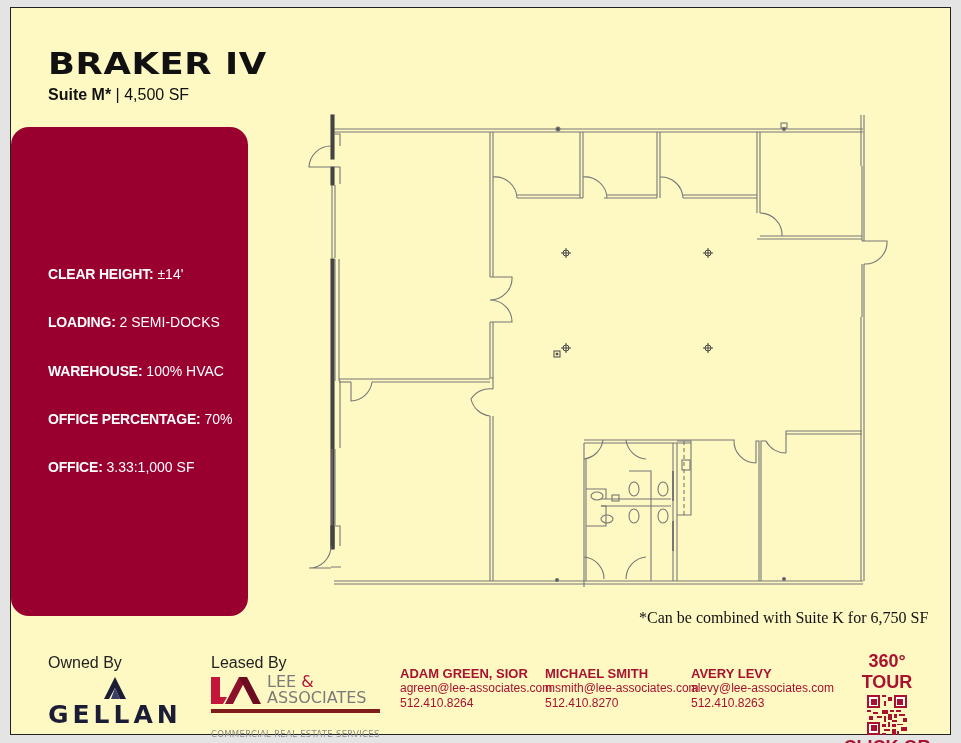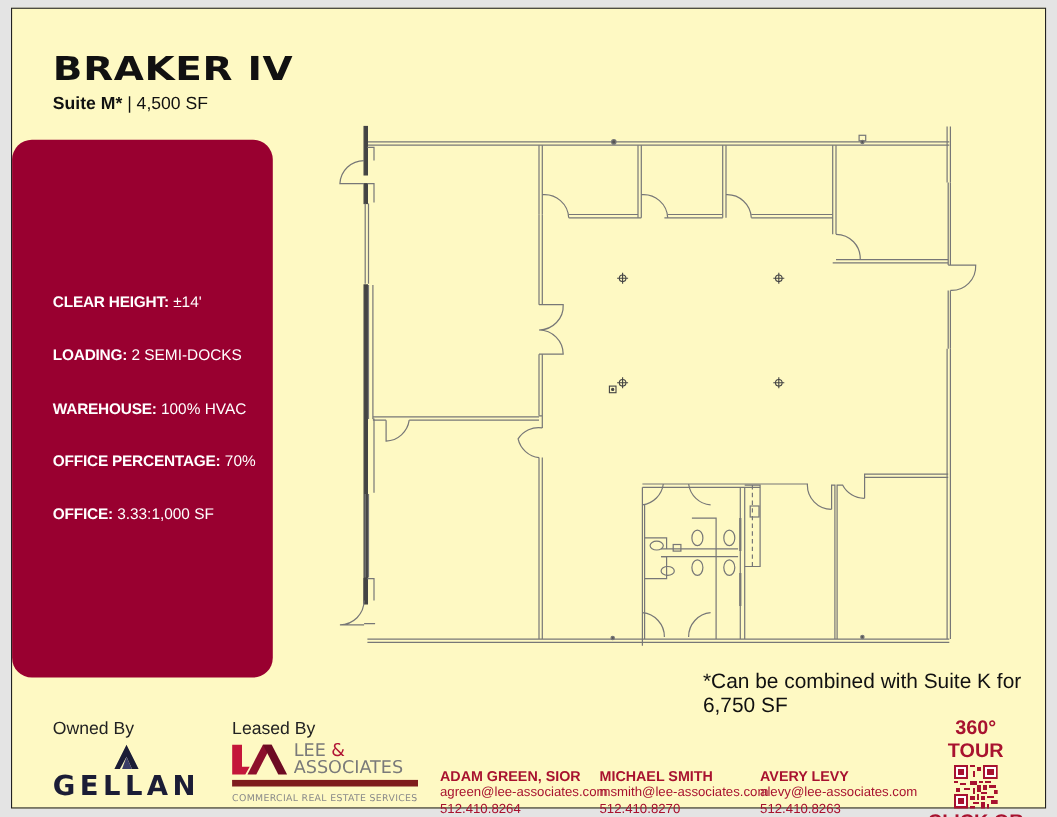--- a/index.html
+++ b/index.html
@@ -17,30 +17,30 @@
     transform: scaleX(1.18); transform-origin: left center;
   }
   .subtitle { position: absolute; left: 37px; top: 78px; font-size: 16px; color: #111; }
   .subtitle b { font-weight: bold; }
   .panel {
     position: absolute; left: 0px; top: 119px; width: 237px; height: 489px; background: #990030; border-radius: 18px;
   }
   .spec { position: absolute; left: 37px; color: #ffffff; font-size: 14px; font-family: "Liberation Sans", sans-serif; }
   .spec .k { font-weight: bold; letter-spacing: -0.2px; }
   .plan { position: absolute; left: 293px; top: 106px; }
-  .note { position: absolute; left: 628px; top: 601px; font-size: 19px; color: #111; }
+  .note { position: absolute; left: 628px; top: 601px; font-size: 16px; color: #111; font-family: Liberation Serif, serif; }
   .label-sm { position: absolute; font-size: 16px; color: #222; }
   .agellan { position: absolute; left: 37px; top: 668px; display: flex; align-items: center; flex-direction: column; }
   .agellan-text { font-size: 25px; font-weight: bold; color: #1b1d36; letter-spacing: 4px; font-family: "DejaVu Sans", sans-serif; }
   .lee { position: absolute; left: 200px; top: 666px; }
   .lee-top { display: flex; align-items: center; }
   .lee-words { margin-left: 6px; line-height: 16px; font-size: 16px; color: #7a7a7a; font-family: "DejaVu Sans", sans-serif; }
   .lee-words .amp { color: #b01535; }
-  .lee-sub { margin-top: 3px; border-top: 6px solid #7f1d1d; padding-top: 6px; font-size: 8.5px; color: #8a8a8a; letter-spacing: 0.3px; font-family: "DejaVu Sans", sans-serif; }
-  .contact { position: absolute; top: 658px; color: #a8122f; font-size: 12px; line-height: 15px; margin-top: 32px; }
+  .lee-sub { margin-top: 3px; border-top: 4px solid #7f1d1d; padding-top: 16px; font-size: 8.5px; color: #8a8a8a; letter-spacing: 0.3px; font-family: "DejaVu Sans", sans-serif; }
+  .contact { position: absolute; top: 658px; color: #a8122f; font-size: 12px; line-height: 15px; }
   .contact .nm { font-weight: bold; font-size: 13px; }
   .tour { position: absolute; left: 832px; top: 643px; width: 88px; text-align: center; color: #a8122f; font-weight: bold; font-size: 18px; }
   .qr { width: 40px; height: 40px; margin: 2px auto 2px auto; display: block; }
 </style>
 </head>
 <body>
 
 <div class="page">
 
   <div class="title">BRAKER IV</div>

